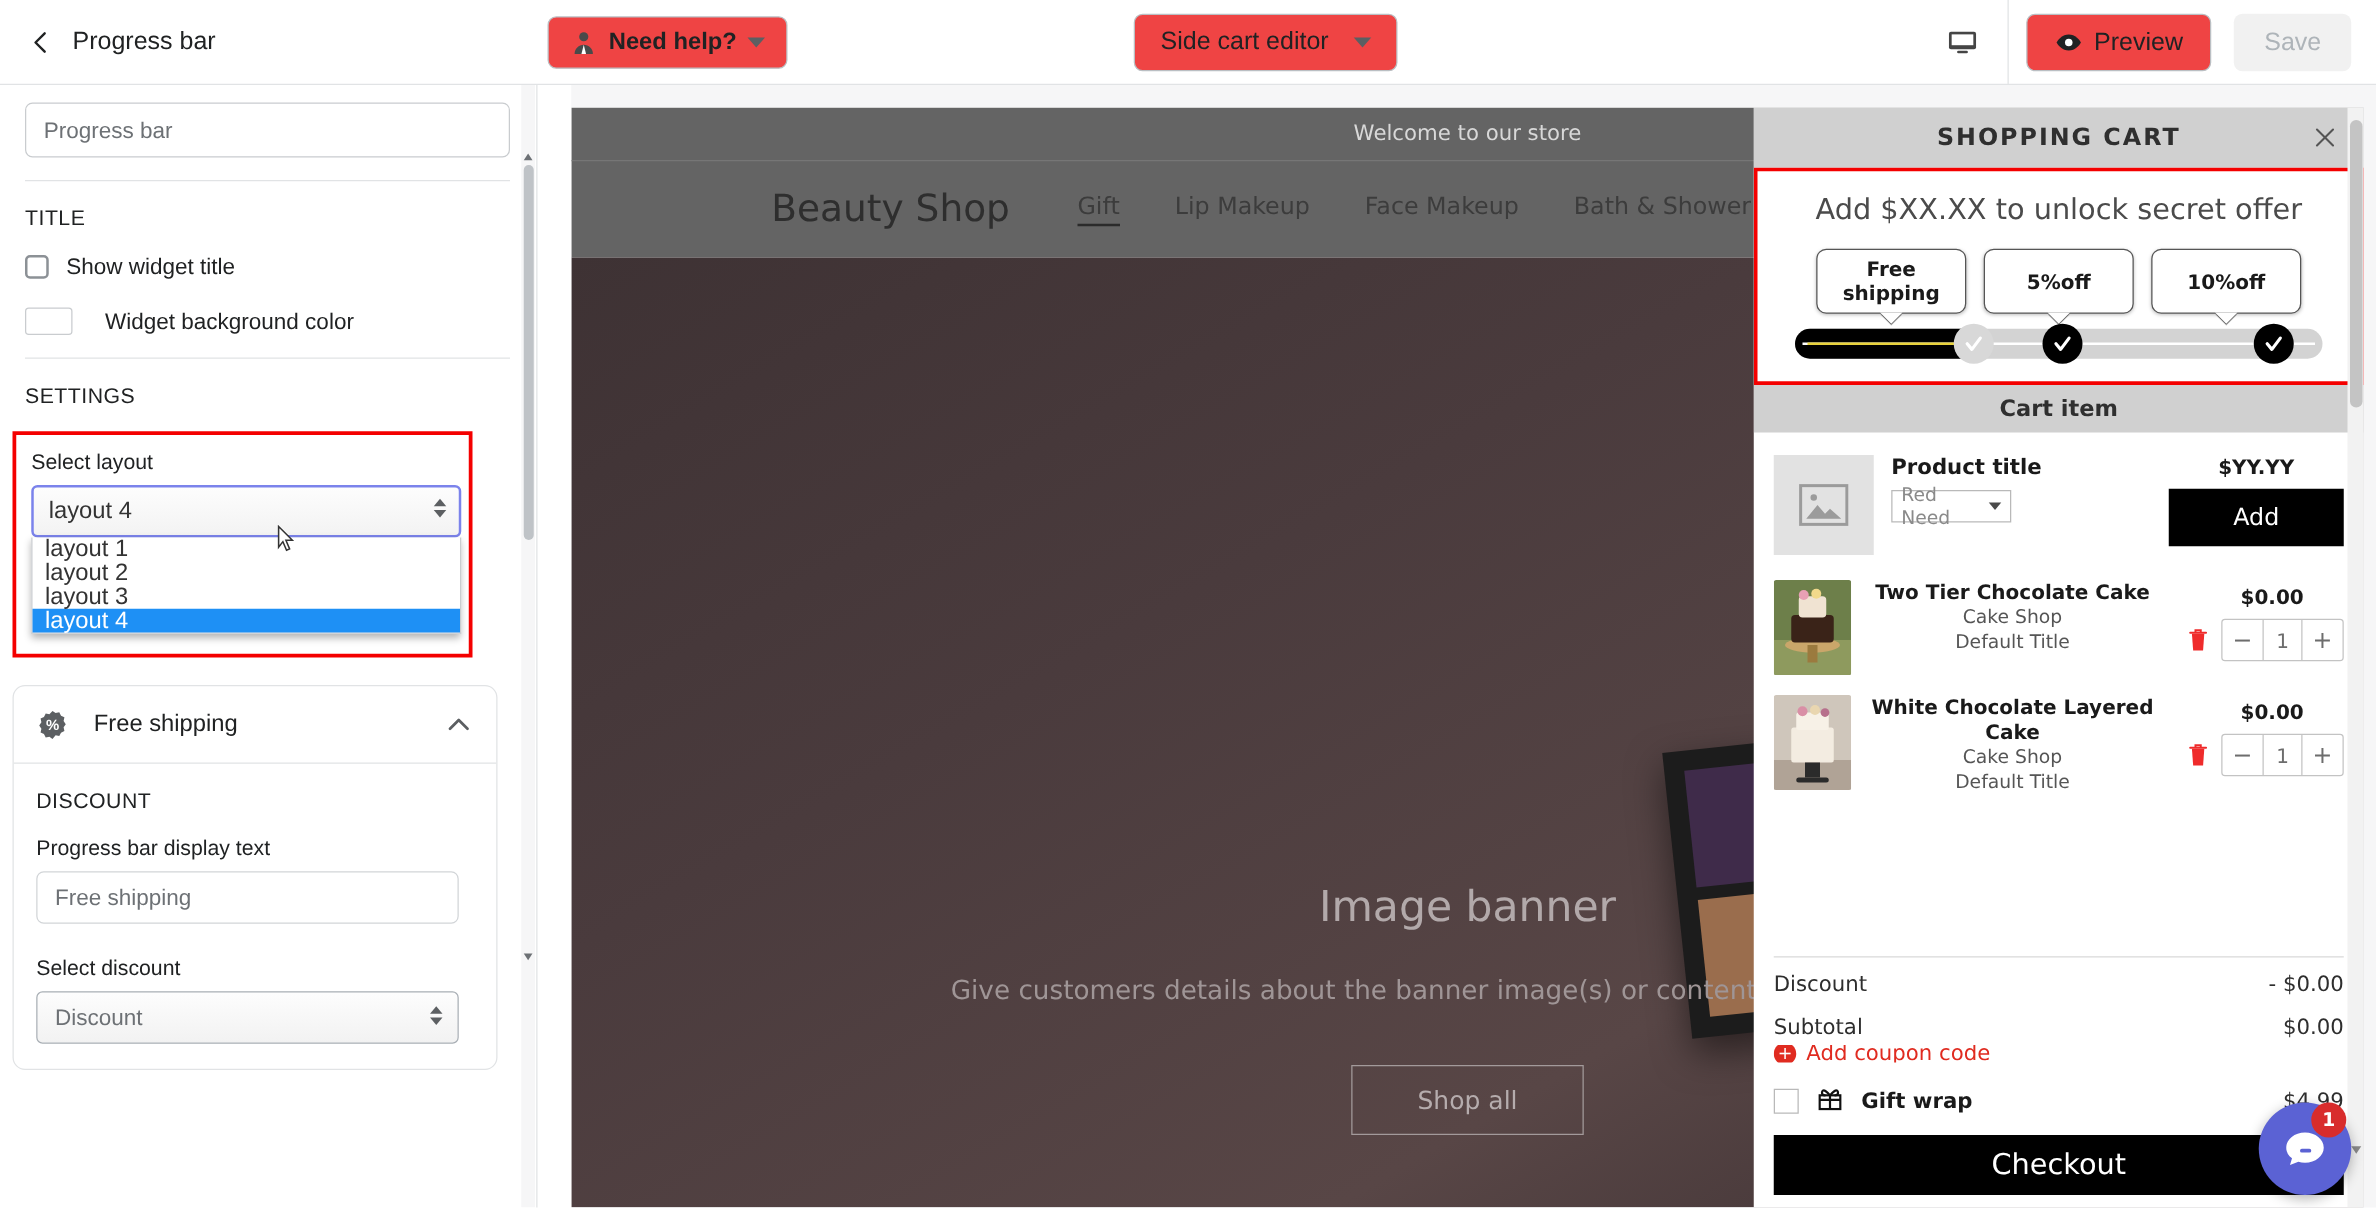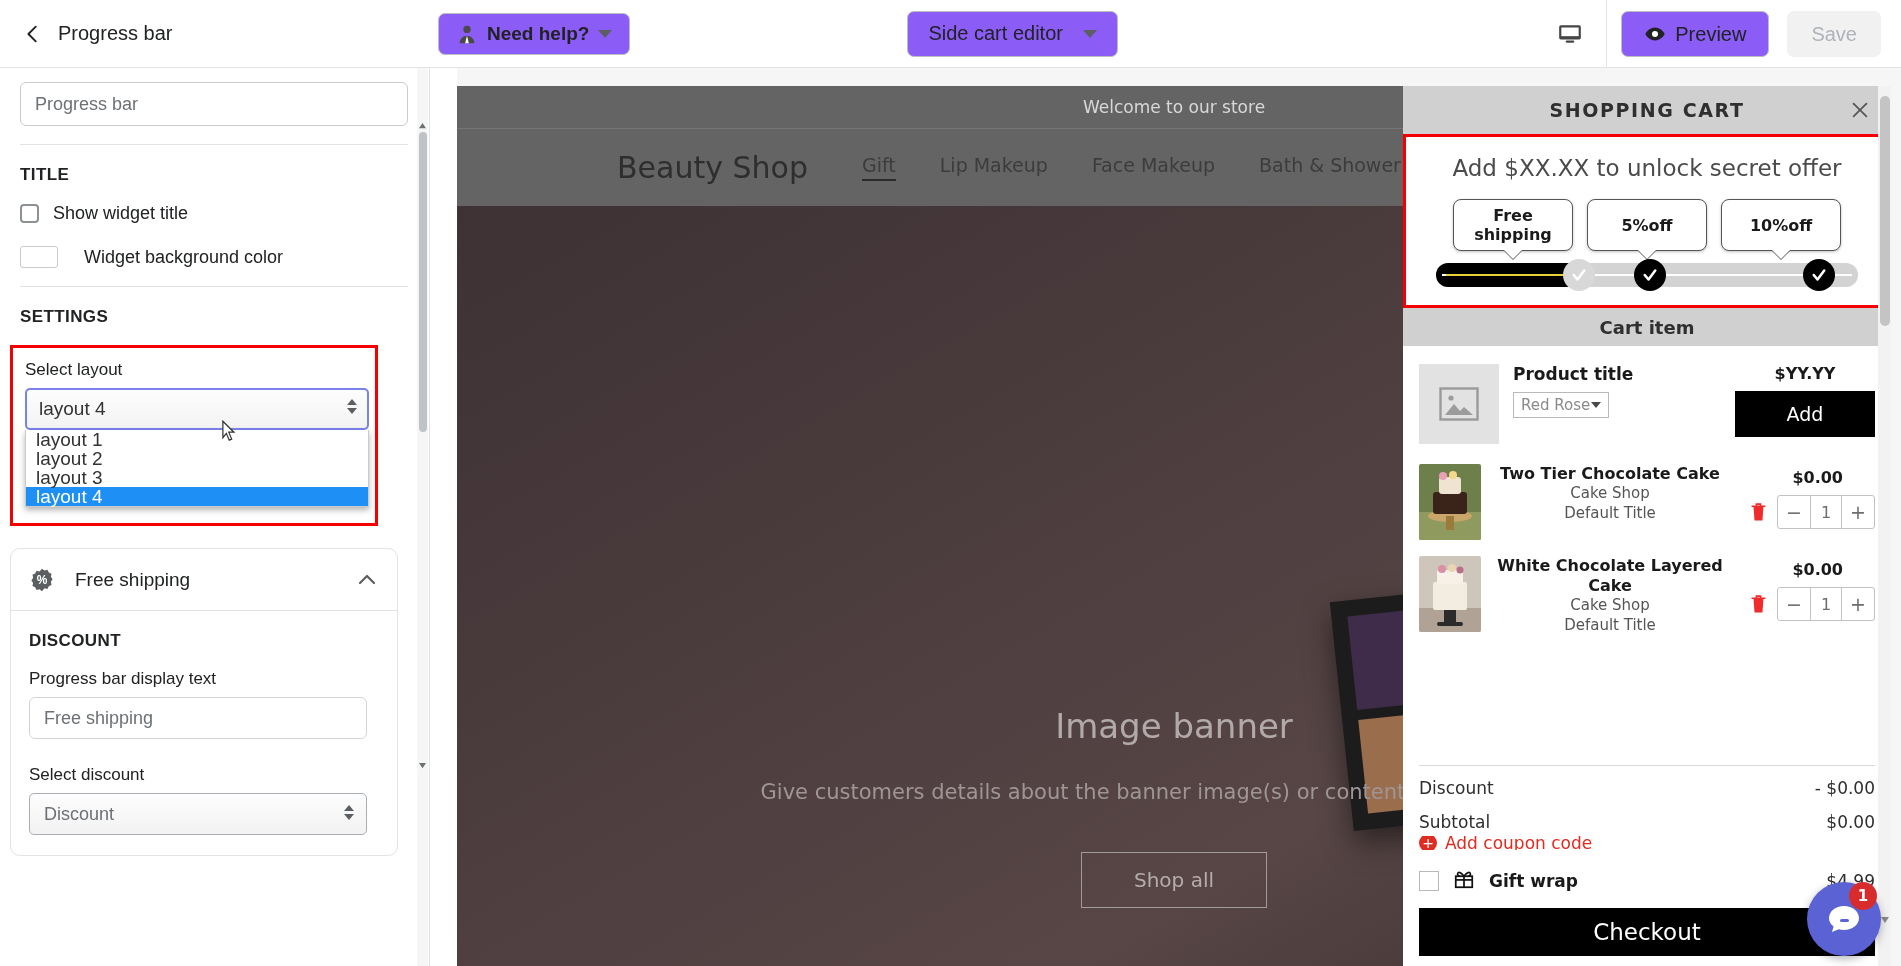--- a/index.html
+++ b/index.html
@@ -13,21 +13,21 @@
   .topbar {
     position: absolute; left: 0; top: 0; width: 1901px; height: 68px;
     background: #fff; border-bottom: 1px solid #e1e3e5;
     display: flex; align-items: center;
   }
   .back-group { display: flex; align-items: center; gap: 14px; margin-left: 22px; width: 400px; }
   .chev-left { width: 22px; height: 22px; display: block; }
   .page-title { font-size: 20px; color: #202223; }
 
   .btn {
-    border: 1px solid #babfc3; border-radius: 7px; background: #8b5cf6;
+    border: 1px solid #babfc3; border-radius: 7px; background: #ef4444;
     display: inline-flex; align-items: center; justify-content: flex-start;
     gap: 9px; cursor: pointer; color: #202223;
   }
   .need-help { height: 42px; padding: 0 17px; font-size: 19px; font-weight: bold; margin-left: 16px; }
   .side-cart { height: 46px; padding: 0 20px; font-size: 20px; margin-left: 277px; gap: 20px; }
   .caret-down { width: 0; height: 0; border-left: 7px solid #5c5f62; border-right: 7px solid #5c5f62;
                 border-top: 8px solid #5c5f62; border-bottom: 0;
                 border-left-color: transparent; border-right-color: transparent; }
   .topbar-right { position: absolute; right: 0; top: 0; height: 68px; display: flex; align-items: center; }
   .device-btn { width: 52px; height: 52px; display: flex; align-items: center; justify-content: center; cursor: pointer; }
@@ -45,21 +45,21 @@
     background: #fff; border-right: 1px solid #e1e3e5; overflow: hidden;
   }
   .sb-inner { position: absolute; left: 0; top: -14px; width: 418px; padding: 0 20px; }
   .field-label { font-size: 17px; color: #202223; margin-bottom: 8px; }
   .txt-input {
     width: 388px; height: 44px; border: 1px solid #c9cccf; border-radius: 6px;
     padding: 0 14px; font-size: 18px; color: #6d7175; background: #fff;
     font-family: "Liberation Sans", sans-serif;
   }
   .hr { height: 1px; background: #e1e3e5; margin: 18px 0 20px 0; width: 388px; }
-  .sec-head { font-size: 17px; font-weight: bold; letter-spacing: .4px; color: #202223; margin-bottom: 18px; }
+  .sec-head { font-size: 17px; font-weight: normal; letter-spacing: .4px; color: #202223; margin-bottom: 18px; }
   .chk-row { display: flex; align-items: center; gap: 14px; margin-bottom: 22px; }
   .chk {
     width: 19px; height: 19px; border: 2px solid #8c9196; border-radius: 4px; background: #fff; cursor: pointer;
   }
   .chk-label { font-size: 18px; color: #202223; }
   .swatch-row { display: flex; align-items: center; gap: 26px; margin-bottom: 8px; }
   .swatch { width: 38px; height: 22px; border: 1px solid #c9cccf; border-radius: 3px; background: #fff; cursor: pointer; }
 
   .redbox { border: 3px solid #f40000; padding: 12px 12px 16px 12px; margin: 0 0 22px -10px; width: 368px; position: relative; }
   .sel-wrap { position: relative; width: 344px; }
@@ -426,21 +426,21 @@
         <div class="ph-img">
           <svg width="40" height="34" viewBox="0 0 40 34">
               <rect x="1.5" y="1.5" width="37" height="31" fill="none" stroke="#9b9b9b" stroke-width="2.4"></rect>
               <circle cx="12" cy="11" r="2.6" fill="#9b9b9b"></circle>
               <path d="M6 28l9-11 6 7 4-4 9 8z" fill="#9b9b9b"></path>
             </svg>
         </div>
         <div class="row1-mid">
           <div class="p-title">Product title</div>
           <div class="variant">
-            <span>Red Rose</span>
+            <span>Red Need</span>
             <span style="border-left:5px solid transparent;border-right:5px solid transparent;border-top:6px solid #4a4a4a;"></span>
           </div>
         </div>
         <div class="row1-right">
           <div class="price">$YY.YY</div>
           <div class="add-btn">Add</div>
         </div>
       </div>
 
       <div class="li">

